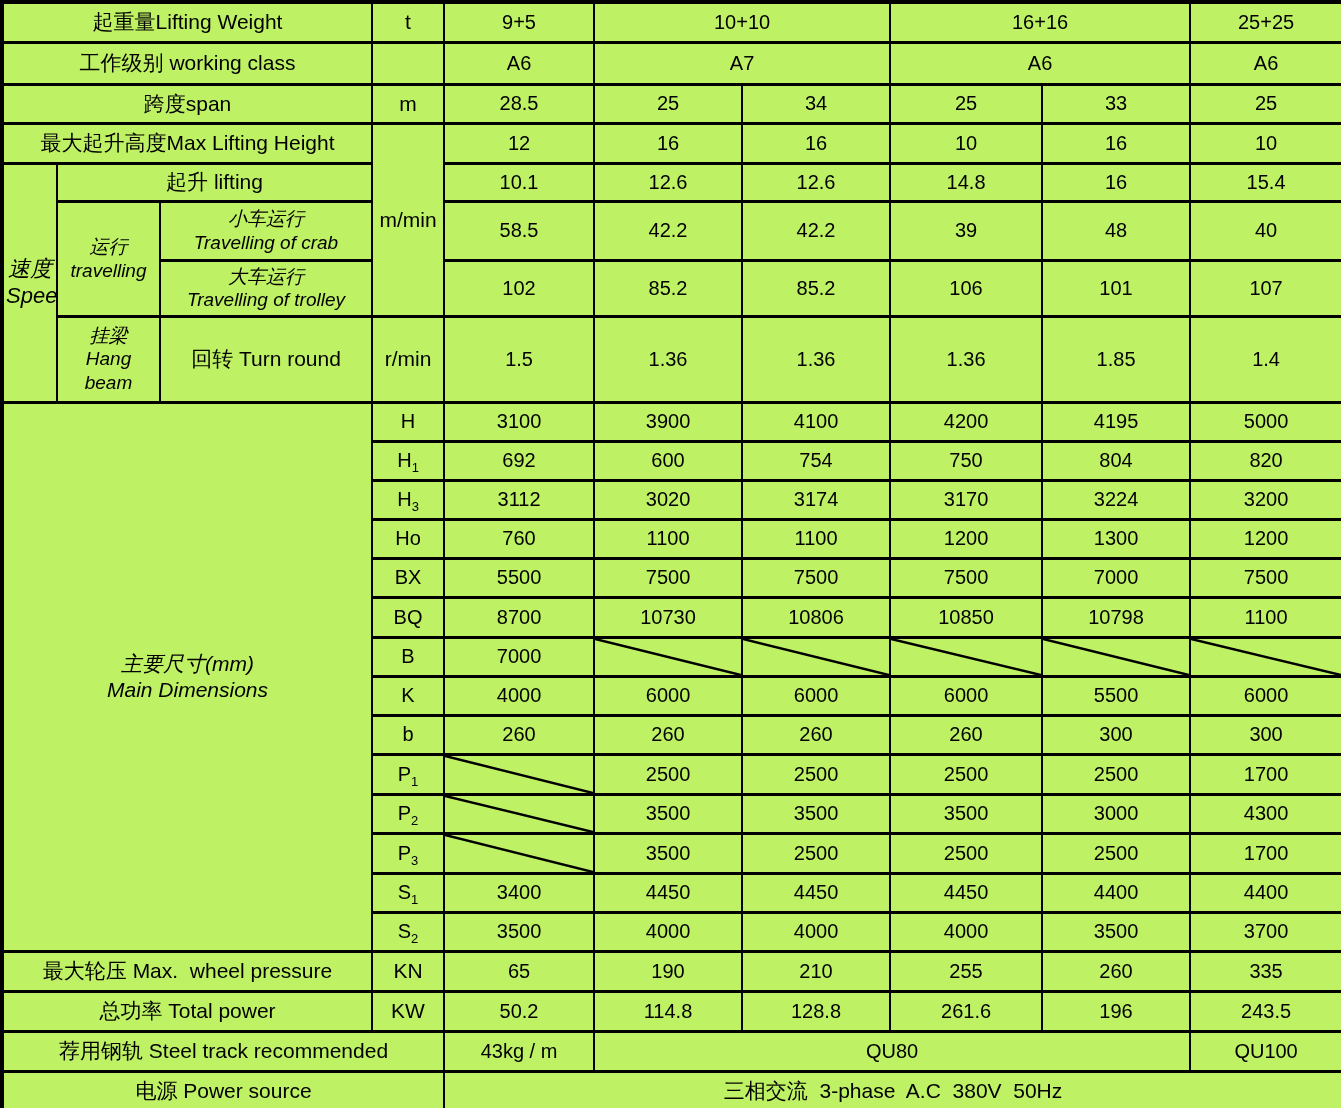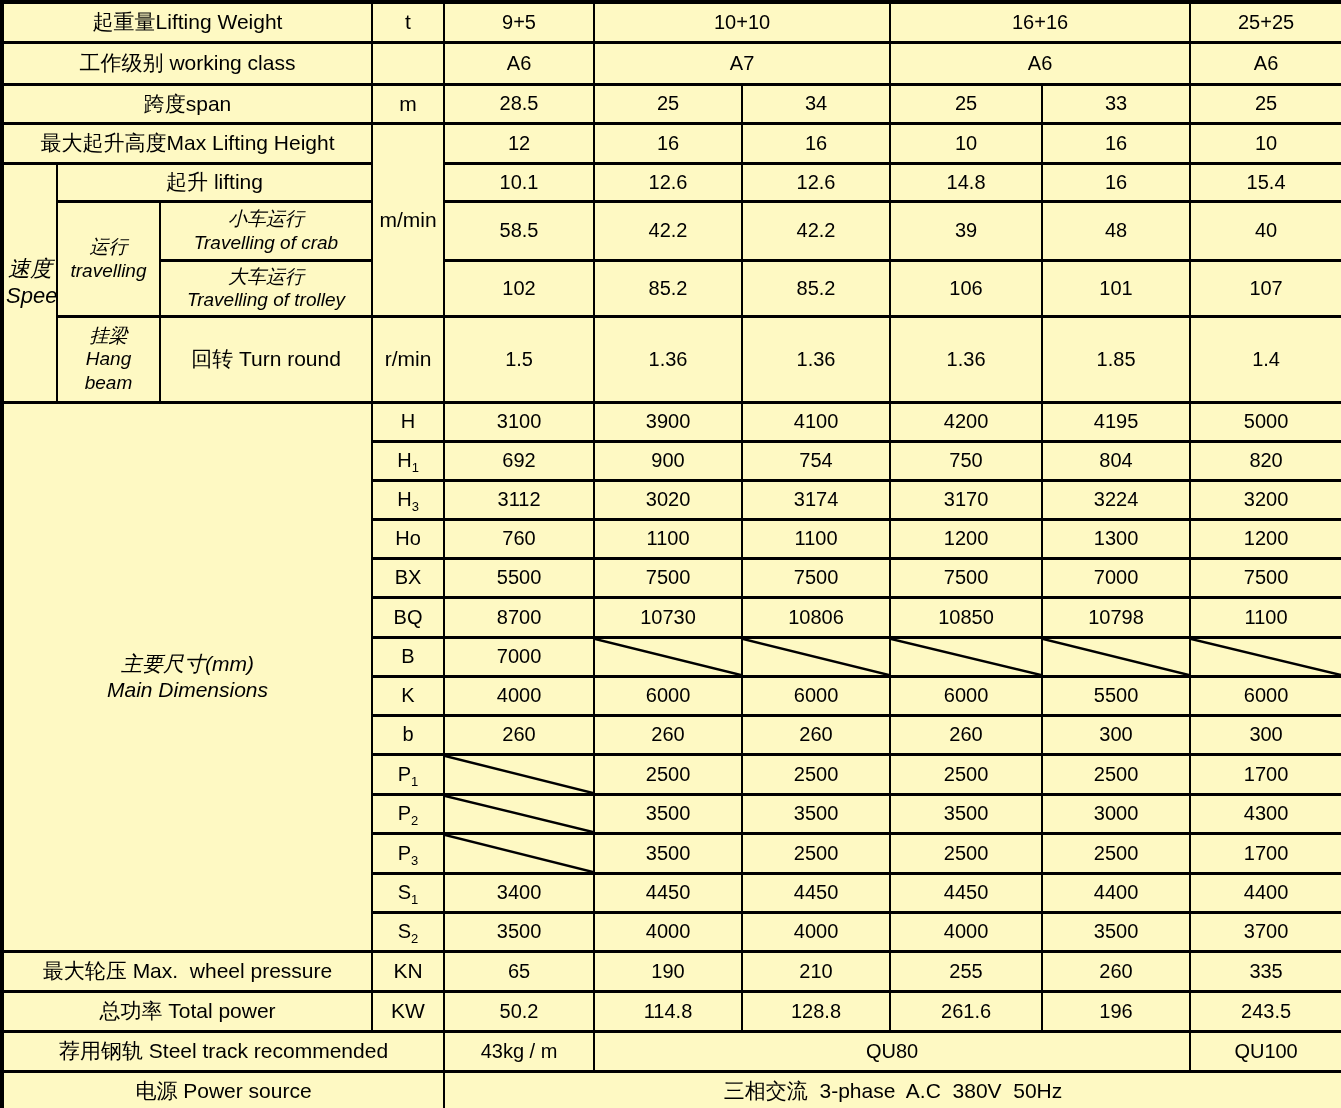--- a/index.html
+++ b/index.html
@@ -1,17 +1,17 @@
 <!DOCTYPE html>
 <html><head>
 <meta charset="utf-8">
 <style>
   html,body{margin:0;padding:0;background:#fff;}
   body{font-family:"Liberation Sans","DejaVu Sans",sans-serif;color:#000;}
-  .wrap{width:1341px;height:1108px;background:#fef9c3;box-sizing:border-box;}
+  .wrap{width:1341px;height:1108px;background:#bef264;box-sizing:border-box;}
   table.spec{width:1341px;height:1108px;border-collapse:collapse;table-layout:fixed;
     border:4px solid #000;}
   td{border-left:2px solid #000;border-right:2px solid #000;
      border-top:3px solid #000;border-bottom:3px solid #000;
      text-align:center;vertical-align:middle;padding:0 2px;box-sizing:border-box;
      font-size:21px;line-height:1.22;overflow:hidden;}
   td.val{font-size:20px;}
   td.dimname{font-size:20px;}
   sub{font-size:13px;line-height:0;}
   td.diag{position:relative;padding:0;}
@@ -147,21 +147,21 @@
   <td class="val">3100</td>
   <td class="val">3900</td>
   <td class="val">4100</td>
   <td class="val">4200</td>
   <td class="val">4195</td>
   <td class="val">5000</td>
 </tr>
 <tr style="height:39px">
   <td class="dimname"><span>H</span><sub>1</sub></td>
   <td class="val">692</td>
-  <td class="val">900</td>
+  <td class="val">600</td>
   <td class="val">754</td>
   <td class="val">750</td>
   <td class="val">804</td>
   <td class="val">820</td>
 </tr>
 <tr style="height:39px">
   <td class="dimname"><span>H</span><sub>3</sub></td>
   <td class="val">3112</td>
   <td class="val">3020</td>
   <td class="val">3174</td>

